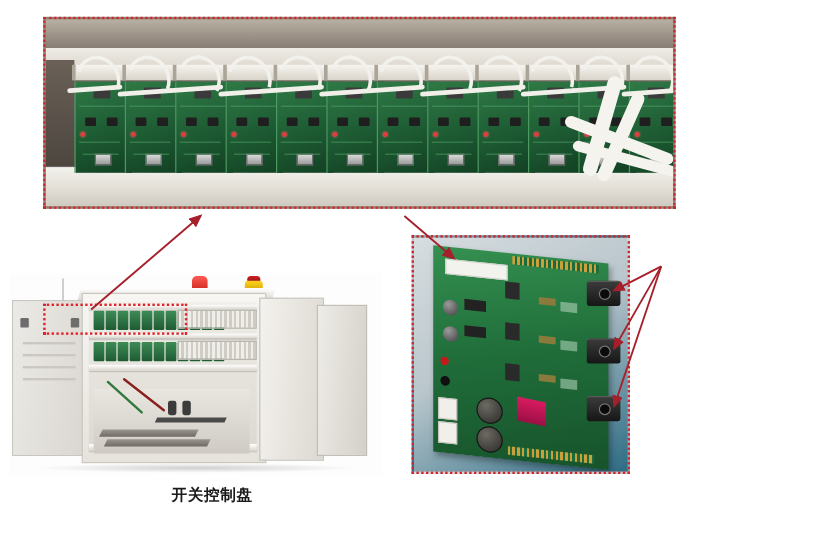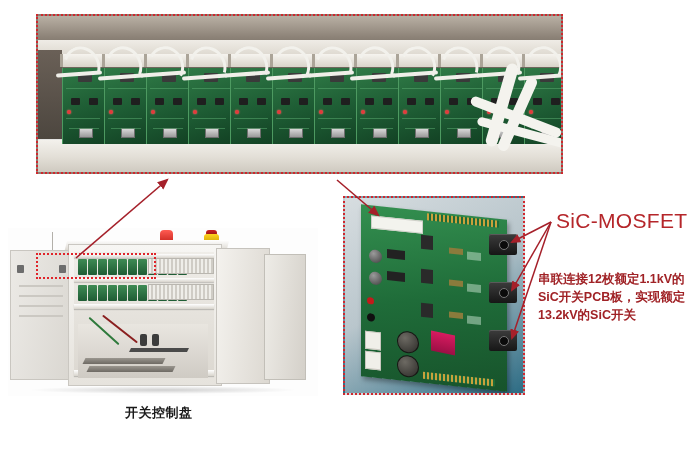--- a/index.html
+++ b/index.html
@@ -120,21 +120,21 @@
       background:linear-gradient(#d81b60,#9c0f45);transform:skewY(6deg);}
   .pcb-btn{position:absolute;width:13px;height:13px;border-radius:50%;
       background:radial-gradient(circle at 35% 30%,#9b9b9b,#3e3e3e);}
   .pcb-white-conn{position:absolute;background:#f0efe9;border:1px solid #c9c7bf;}
   .pcb-smd{position:absolute;background:#1d1d1d;}
   .pcb-silk{position:absolute;background:#b9d8c3;opacity:.55;}
 
   
   .caption{position:absolute;font-size:13px;font-weight:bold;color:#1a1a1a;
       white-space:nowrap;letter-spacing:.5px;}
-  #cap-cabinet{left:125px;top:404px;}
+  #cap-cabinet{left:143px;top:404px;}
   #cap-pcb{left:348px;top:404px;}
 
   #sic-title{position:absolute;left:556px;top:209px;font-size:21px;
       color:#b5262a;white-space:nowrap;letter-spacing:.3px;}
 
   #sic-desc{position:absolute;left:538px;top:270px;width:158px;
       font-size:12.5px;line-height:1.45;color:#a02226;font-weight:bold;}
 
   
   #arrows{position:absolute;inset:0;pointer-events:none;}
@@ -427,23 +427,21 @@
     </div>
 
     <div class="mosfet" style="top:36px;"></div>
     <div class="mosfet" style="top:84px;"></div>
     <div class="mosfet" style="top:132px;"></div>
   </div>
 
   <div class="caption" id="cap-cabinet">开关控制盘</div>
 
 
-  <div id="sic-title">SiC-MOSFET</div>
-
-  <div id="sic-desc">串联连接12枚额定1.1kV的SiC开关PCB板，实现额定13.2kV的SiC开关</div>
+
 
   <svg id="arrows" width="700" height="449" viewBox="0 0 700 449">
     <defs>
       <marker id="ah" markerWidth="7" markerHeight="7" refX="5.6" refY="3" orient="auto" markerUnits="strokeWidth">
         <path d="M0,0 L7,3 L0,6 z" fill="#a5202a"></path>
       </marker>
     </defs>
 
     <line x1="76" y1="258" x2="167" y2="180" stroke="#a5202a" stroke-width="1.6" marker-end="url(#ah)"></line>
 

